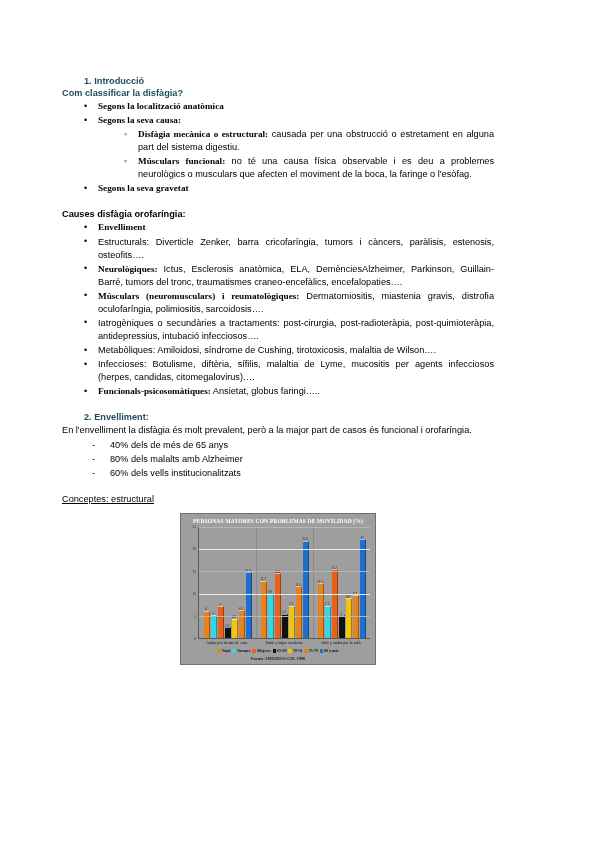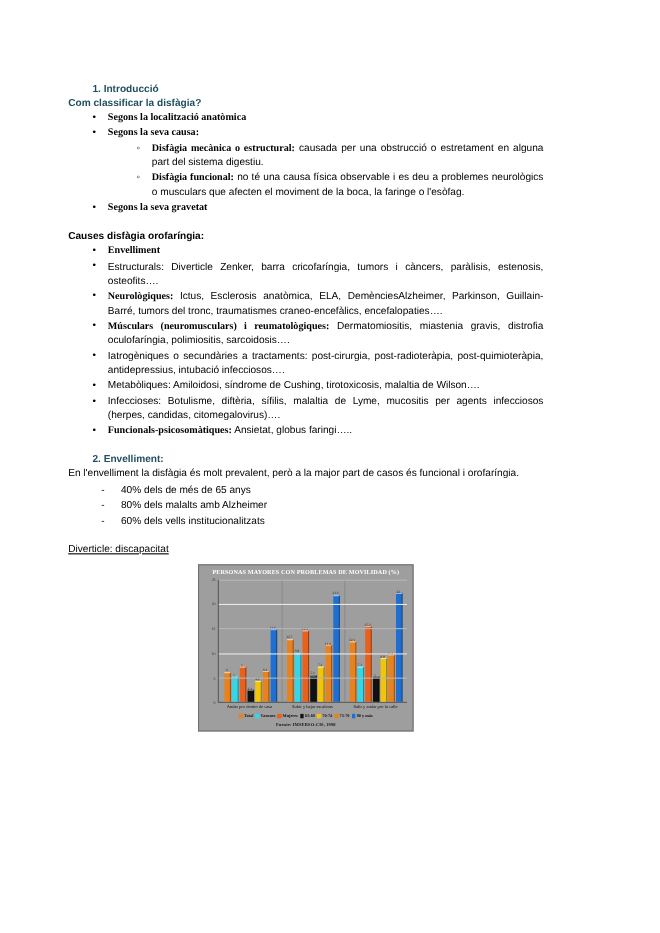--- a/index.html
+++ b/index.html
@@ -286,21 +286,21 @@
 
   <div class="section-num">1.  Introducció</div>
   <div class="q-head">Com classificar la disfàgia?</div>
 
   <ul class="l1">
     <li><b>Segons la localització anatòmica</b></li>
     <li>
       <b>Segons la seva causa:</b>
       <ul class="l2">
         <li><b>Disfàgia mecànica o estructural:</b><span> causada per una obstrucció o estretament en alguna part del sistema digestiu.</span></li>
-        <li><b>Disfàgia funcional:</b><span> no té una causa física observable i es deu a problemes neurològics o musculars que afecten el moviment de la boca, la faringe o l'esòfag.</span></li>
+        <li><b>Músculars funcional:</b><span> no té una causa física observable i es deu a problemes neurològics o musculars que afecten el moviment de la boca, la faringe o l'esòfag.</span></li>
       </ul>
     </li>
     <li><b>Segons la seva gravetat</b></li>
   </ul>
 
   <div class="spacer-md"></div>
 
   <div class="blk-head">Causes disfàgia orofaríngia:</div>
   <ul class="l1">
     <li><b>Envelliment</b></li>
@@ -318,21 +318,21 @@
   <div class="section-num">2.  Envelliment:</div>
   <p class="body">En l'envelliment la disfàgia és molt prevalent, però a la major part de casos és funcional i orofaríngia.</p>
   <ul class="dash">
     <li>40% dels de més de 65 anys</li>
     <li>80% dels malalts amb Alzheimer</li>
     <li>60% dels vells institucionalitzats</li>
   </ul>
 
   <div class="spacer-md"></div>
 
-  <div class="underline-head">Diverticle: discapacitat</div>
+  <div class="underline-head">Conceptes: estructural</div>
 
   <div class="fig-wrap">
     <div class="chart-box">
       <div class="chart-title">PERSONAS MAYORES CON PROBLEMAS DE MOVILIDAD (%)</div>
       <div class="plot-row">
         <div class="y-axis" id="y-axis">
             <div class="y-tick" style="top: 100%;">0</div>
             <div class="y-tick" style="top: 80%;">5</div>
             <div class="y-tick" style="top: 60%;">10</div>
             <div class="y-tick" style="top: 40%;">15</div>

